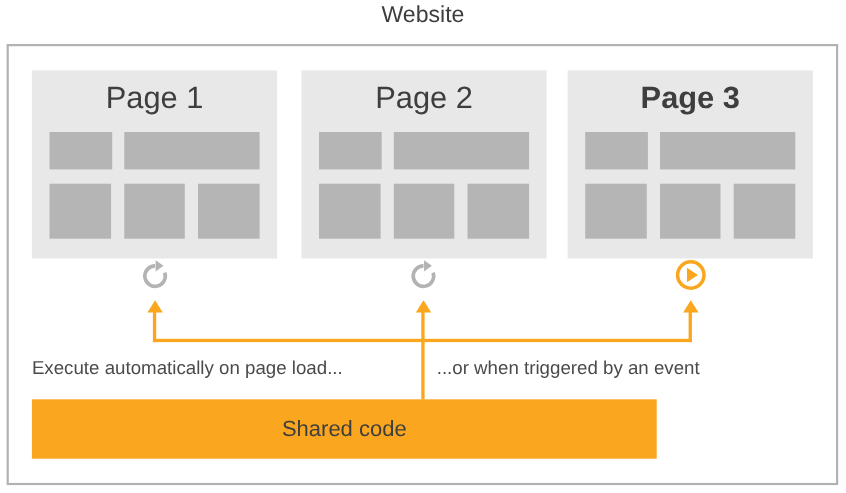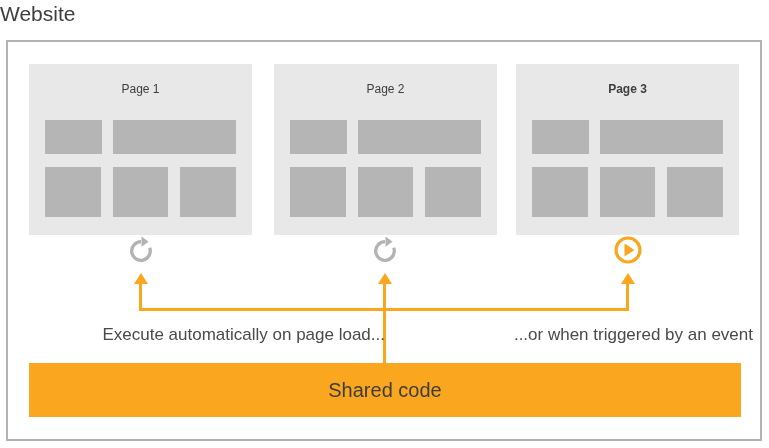--- a/index.html
+++ b/index.html
@@ -13,20 +13,21 @@
     width: 769px;
     height: 448px;
     background: #ffffff;
     overflow: hidden;
   }
   .diagram-title {
     position: absolute;
     top: 2px;
     left: 0;
     width: 100%;
+    text-align: center;
     font-size: 21px;
     color: #3e3e3e;
   }
   .outer-box {
     position: absolute;
     left: 6px;
     top: 40px;
     width: 752px;
     height: 397px;
     border: 2px solid #b2b2b2;
@@ -41,21 +42,21 @@
     background: #e8e8e8;
   }
   .page-card.p1 { left: 29px; }
   .page-card.p2 { left: 274px; }
   .page-card.p3 { left: 516px; font-weight: bold; }
   .page-title {
     margin-top: 12px;
     height: 26px;
     line-height: 26px;
     text-align: center;
-    font-size: 12px;
+    font-size: 28px;
     color: #3e3e3e;
   }
   .row1 {
     margin: 18px 16px 0 16px;
     height: 34px;
     display: flex;
     gap: 11px;
   }
   .row2 {
     margin: 13px 16px 0 16px;
@@ -93,32 +94,32 @@
     border-bottom: 11px solid #faa61e;
   }
   .head-left   { left: 134px; }
   .head-center { left: 378px; }
   .head-right  { left: 621px; }
 
   .caption {
     position: absolute;
     top: 325px;
     width: 356px;
-    text-align: right;
+    text-align: left;
     font-size: 17px;
     color: #4a4a4a;
   }
   .caption-left  { left: 29px; }
   .caption-right { left: 397px; }
 
   .shared-bar {
     position: absolute;
     left: 29px;
     top: 363px;
-    width: 712px;
+    width: 568px;
     height: 54px;
     background: #faa61e;
     display: flex;
     align-items: center;
     justify-content: center;
   }
   .shared-bar-label {
     font-size: 20px;
     color: #3e3e3e;
   }

